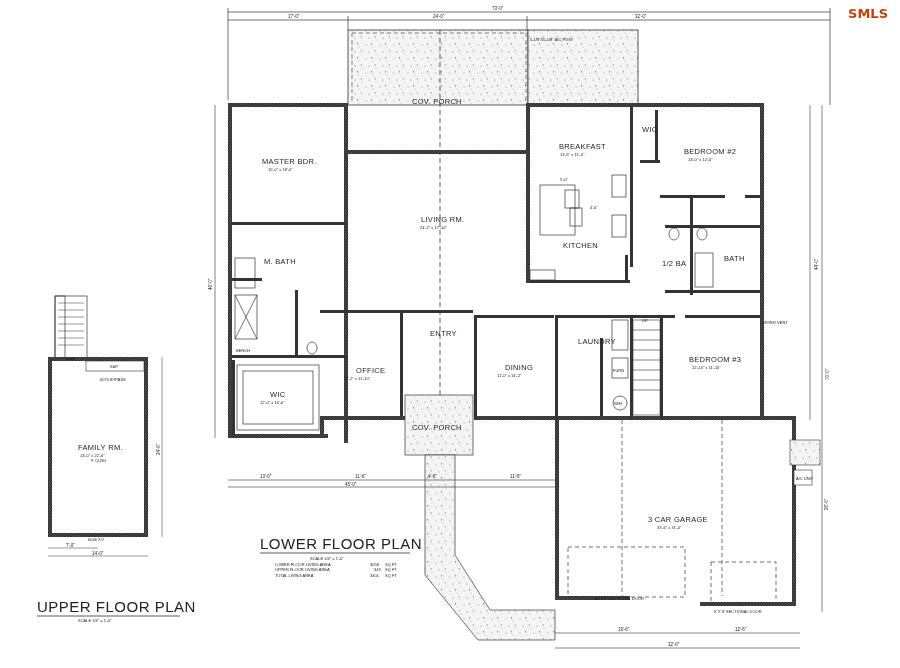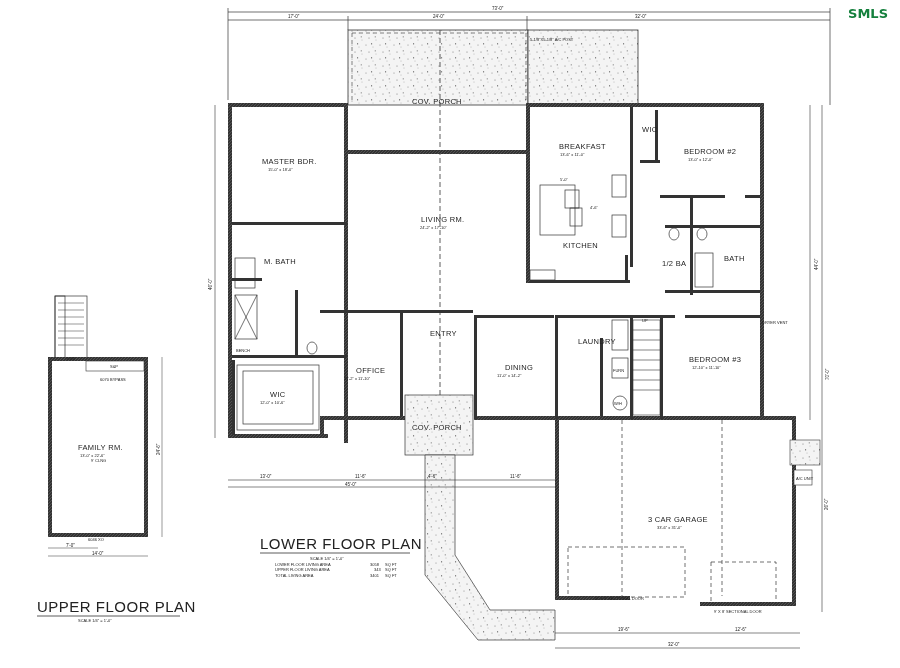--- a/index.html
+++ b/index.html
@@ -3,21 +3,21 @@
 <meta charset="utf-8">
 <style>
   html,body{margin:0;padding:0;background:#fff;}
   body{width:900px;height:668px;position:relative;overflow:hidden;font-family:"Liberation Sans",sans-serif;color:#222;}
   svg{position:absolute;left:0;top:0;}
   .lbl{font-family:"Liberation Sans",sans-serif;fill:#222;}
   .rm{font-size:7.5px;letter-spacing:0.3px;}
   .dim{font-size:4.5px;}
   .sm{font-size:4px;}
   .title{font-size:15px;letter-spacing:0.5px;}
-  .watermark{position:absolute;right:12px;top:6px;font-family:"DejaVu Sans",sans-serif;font-weight:bold;font-size:13px;color:#15803d;}
+  .watermark{position:absolute;right:12px;top:6px;font-family:"DejaVu Sans",sans-serif;font-weight:bold;font-size:13px;color:#c2410c;}
 </style>
 </head>
 <body>
 
 <div class="watermark">SMLS</div>
 
 <svg width="900" height="668" viewBox="0 0 900 668">
   <defs>
     <pattern id="conc" width="14" height="14" patternUnits="userSpaceOnUse">
       <rect width="14" height="14" fill="#f4f4f4"></rect>

